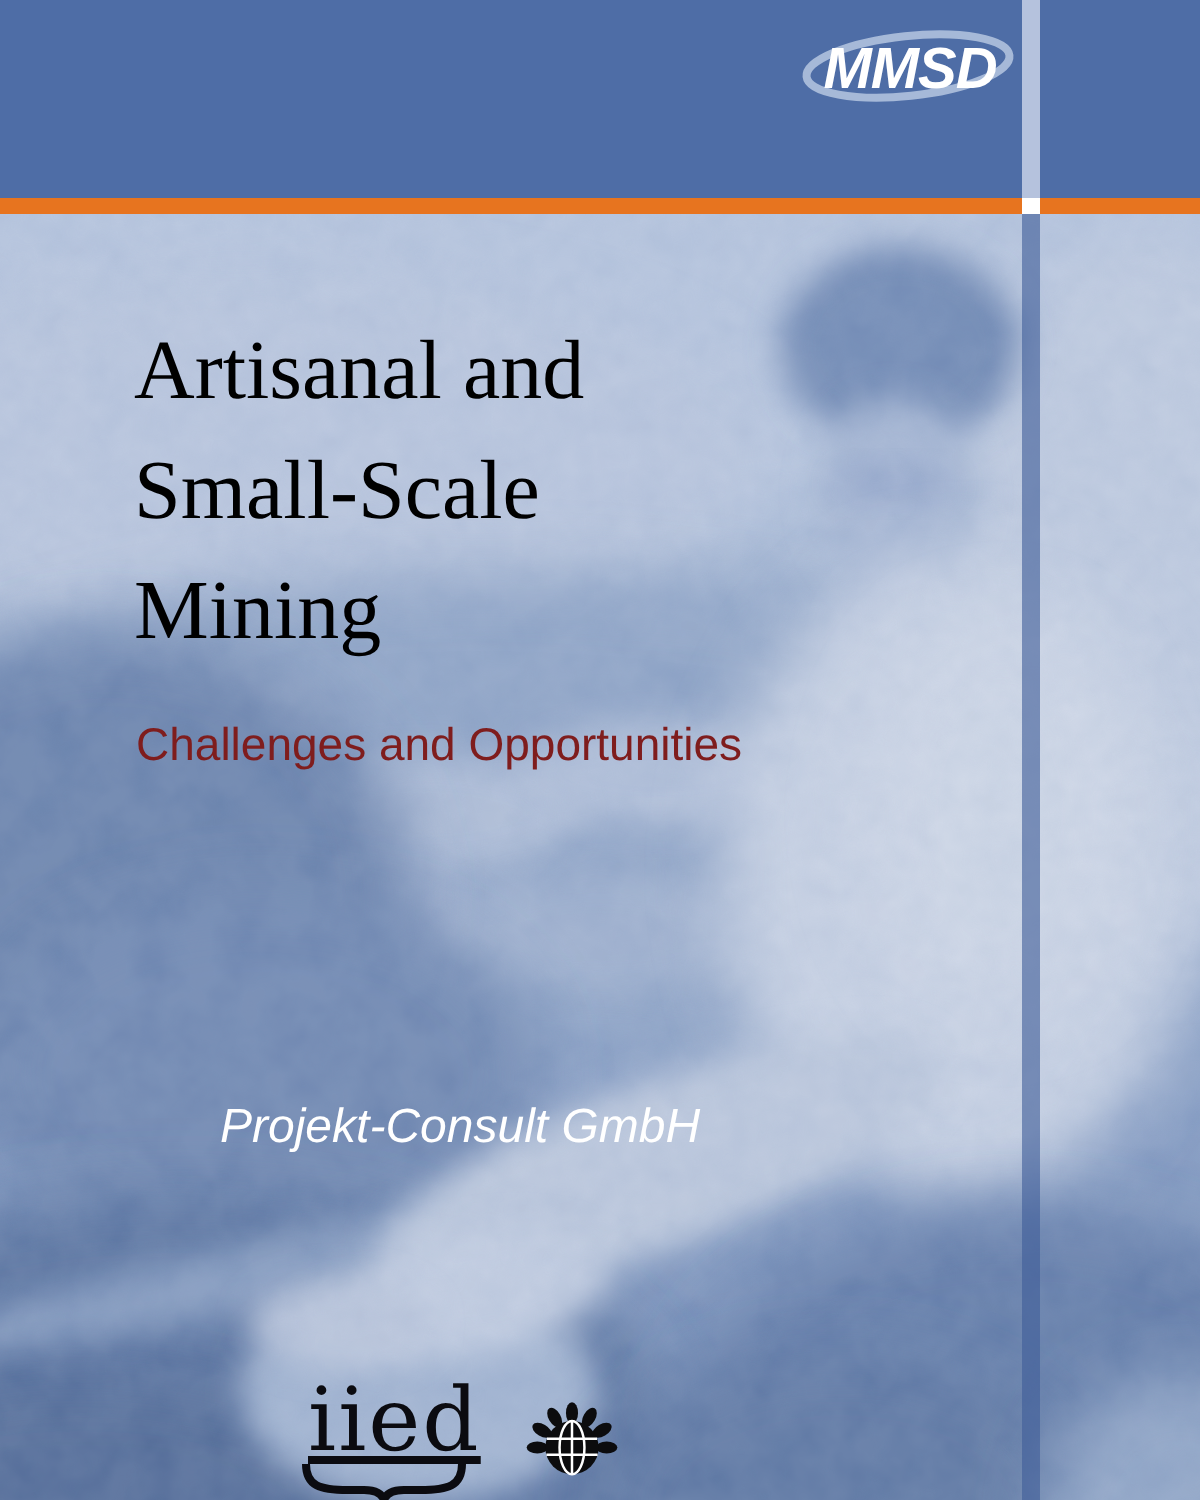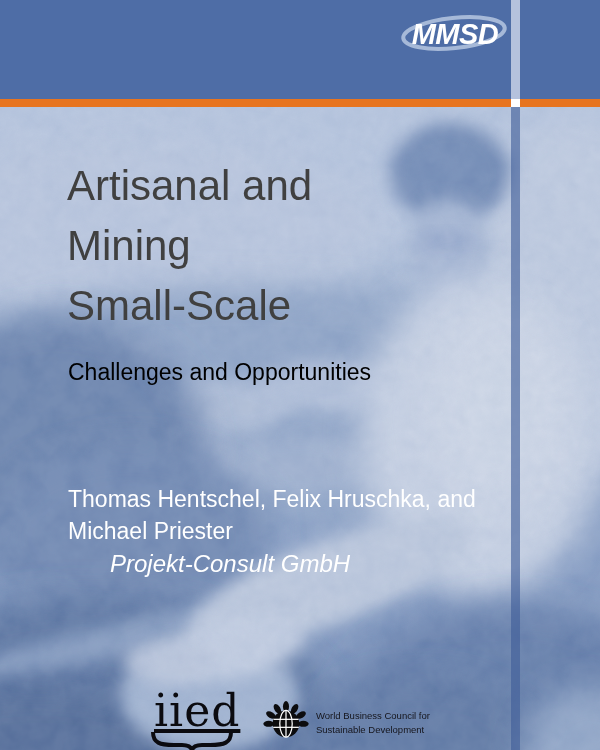--- a/index.html
+++ b/index.html
@@ -12,25 +12,25 @@
   .photo-svg{position:absolute;left:0;top:107px;width:600px;height:643px;display:block;}
   .stripe-top{position:absolute;left:511px;top:0;width:9px;height:99px;background:#b5c2dd;}
   .stripe-gap{position:absolute;left:511px;top:99px;width:9px;height:8px;background:#ffffff;}
   .stripe-bottom{position:absolute;left:511px;top:107px;width:9px;height:643px;background:rgba(62,92,152,0.6);}
   .mmsd{position:absolute;left:393px;top:7px;width:128px;height:54px;}
   .mmsd text{
     font-family:"Liberation Sans",sans-serif;font-weight:bold;font-style:italic;
     font-size:29px;fill:#ffffff;letter-spacing:-0.5px;
   }
   .title{
-    position:absolute;left:67px;top:156px;margin:0;color:#404040;
-    font-size:42px;line-height:60px;font-weight:400;
+    position:absolute;left:67px;top:156px;margin:0;color:#000000;
+    font-size:42px;line-height:60px;font-weight:400;font-family:Liberation Serif, serif;
   }
   .title span{display:block;}
-  .subtitle{position:absolute;left:68px;top:357px;color:#000000;font-size:23px;line-height:30px;}
+  .subtitle{position:absolute;left:68px;top:357px;color:#7f1d1d;font-size:23px;line-height:30px;}
   .authors{position:absolute;left:68px;top:483px;color:#ffffff;font-size:23px;line-height:32px;}
   .authors span{display:block;}
   .affiliation{position:absolute;left:68px;top:549px;color:#ffffff;font-size:24px;font-style:italic;line-height:30px;margin-left:42px;}
   .iied-text{
     position:absolute;left:154px;top:688px;color:#0b0b10;
     font-family:"DejaVu Serif","Liberation Serif",serif;
     font-size:44px;line-height:46px;letter-spacing:1px;text-decoration:underline;
   }
   .iied-brace{position:absolute;left:150px;top:731px;width:84px;height:19px;}
   .wbcsd-icon{position:absolute;left:262px;top:699px;width:48px;height:46px;}
@@ -115,30 +115,26 @@
   <div class="stripe-gap"></div>
   <div class="stripe-bottom"></div>
 
   <svg class="mmsd" viewBox="0 0 128 54" aria-hidden="true">
     <ellipse cx="61" cy="26" rx="51" ry="15" fill="none" stroke="#a6b9d8" stroke-width="4" transform="rotate(-6 61 26)"></ellipse>
     <text x="62" y="37" text-anchor="middle">MMSD</text>
   </svg>
 
   <h1 class="title">
     <span>Artisanal and</span>
+    <span>Small-Scale</span>
     <span>Mining</span>
-    <span>Small-Scale</span>
   </h1>
 
   <div class="subtitle">Challenges and Opportunities</div>
 
-  <div class="authors">
-    <span>Thomas Hentschel, Felix Hruschka, and</span>
-    <span>Michael Priester</span>
-  </div>
 
   <div class="affiliation">Projekt-Consult GmbH</div>
 
   <div class="iied-text">iied</div>
   <svg class="iied-brace" viewBox="0 0 84 19" aria-hidden="true">
     <path d="M3 1 C3 12 10 14 24 14 L32 14 C38 14 41 16 42 19 C43 16 46 14 52 14 L60 14 C74 14 81 12 81 1" fill="none" stroke="#0b0b10" stroke-width="4"></path>
   </svg>
 
   <svg class="wbcsd-icon" viewBox="-2 0 54 50" aria-hidden="true">
     <ellipse cx="5.5" cy="27" rx="3.4" ry="6" fill="#0c0c0e" transform="rotate(-90 5.5 27)"></ellipse>
@@ -147,18 +143,14 @@
     <ellipse cx="25" cy="7.5" rx="3.4" ry="6" fill="#0c0c0e"></ellipse>
     <ellipse cx="34.75" cy="10.11" rx="3.4" ry="6" fill="#0c0c0e" transform="rotate(30 34.75 10.11)"></ellipse>
     <ellipse cx="41.89" cy="17.25" rx="3.4" ry="6" fill="#0c0c0e" transform="rotate(60 41.89 17.25)"></ellipse>
     <ellipse cx="44.5" cy="27" rx="3.4" ry="6" fill="#0c0c0e" transform="rotate(90 44.5 27)"></ellipse>
     <circle cx="25" cy="27" r="15" fill="#0c0c0e"></circle>
     <ellipse cx="25" cy="27" rx="7" ry="15" fill="none" stroke="#ffffff" stroke-width="1.4"></ellipse>
     <line x1="25" y1="12" x2="25" y2="42" stroke="#ffffff" stroke-width="1.4"></line>
     <line x1="10.9" y1="22" x2="39.1" y2="22" stroke="#ffffff" stroke-width="1.4"></line>
     <line x1="10.6" y1="31" x2="39.4" y2="31" stroke="#ffffff" stroke-width="1.4"></line>
   </svg>
-  <div class="wbcsd-text">
-    <span>World Business Council for</span>
-    <span>Sustainable Development</span>
-  </div>
 
 </div>
 
 </body></html>

